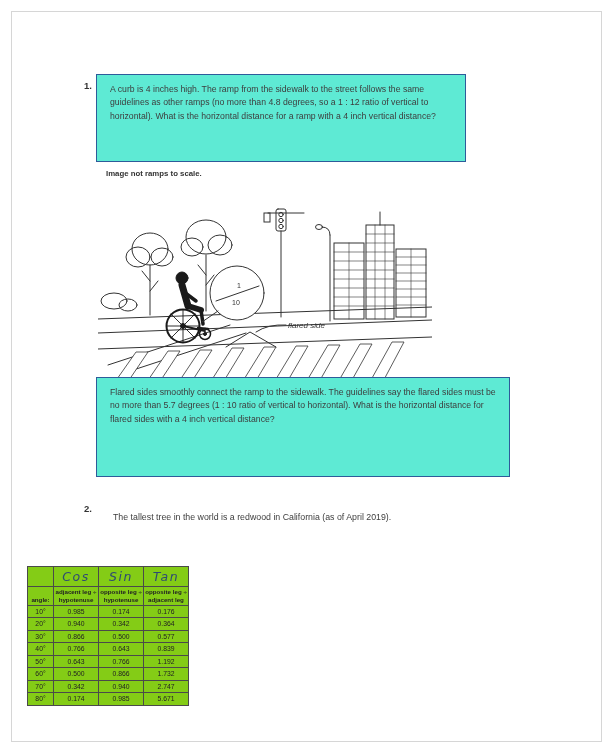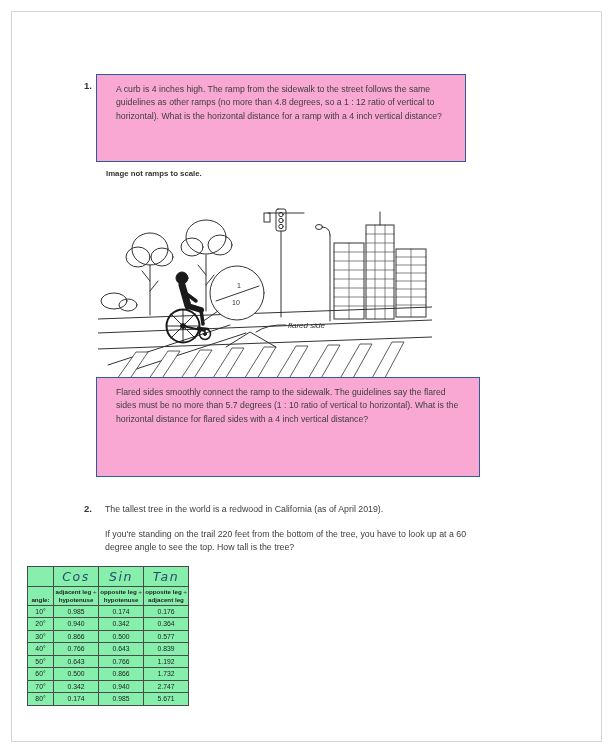--- a/index.html
+++ b/index.html
@@ -8,31 +8,31 @@
     font-family:"Liberation Sans", sans-serif; overflow:hidden;
   }
   .frame {
     position:absolute; left:11px; top:11px; right:11px; bottom:11px;
     border:1px solid #d6d6d6; pointer-events:none;
   }
   .qnum {
     position:absolute; font-size:9.5px; font-weight:bold; color:#333333;
   }
   .qbox {
-    position:absolute; border:1.4px solid #2e5b9a; background:#f9a8d4;
-    padding:8px 19px; box-sizing:border-box;
+    position:absolute; border:1.4px solid #2e5b9a; background:#5eead4;
+    padding:8px 13px; box-sizing:border-box;
   }
   .qtext { margin:0; font-size:8.7px; line-height:1.55; color:#3d3d3d; }
   .caption {
     position:absolute; left:106px; top:169px; font-size:7.8px;
     font-weight:bold; color:#333333;
   }
   .illus { position:absolute; left:98px; top:199px; width:334px; height:192px; }
-  .q2line { position:absolute; margin:0; font-size:8.8px; line-height:1.5; color:#3d3d3d; }
-  .trig { position:absolute; left:27px; top:566px; border-collapse:collapse; background:#86efac; }
+  .q2line { position:absolute; margin:8px; font-size:8.8px; line-height:1.5; color:#3d3d3d; }
+  .trig { position:absolute; left:27px; top:566px; border-collapse:collapse; background:#84cc16; }
   .trig td, .trig th { border:1px solid #4a4a4a; }
   .hw td {
     height:17px; font-size:12.5px; font-style:italic; letter-spacing:1.5px;
     color:#2e4a73; text-align:center; font-family:"DejaVu Sans", sans-serif;
   }
   .colhead th {
     font-size:6.2px; font-weight:bold; color:#222222; padding:1px;
     line-height:1.25; text-align:center; vertical-align:bottom;
     font-family:"Liberation Sans", sans-serif;
   }
@@ -146,27 +146,26 @@
 
         <path d="M188 126 Q170 125 158 133"></path>
       </g>
 
       <text x="141" y="89" text-anchor="middle" class="ratio-num">1</text>
       <text x="138" y="106" text-anchor="middle" class="ratio-num">10</text>
       <text x="190" y="129" class="flared-label">flared side</text>
     </svg>
   </div>
 
-  <div class="qbox" style="left:96px; top:377px; width:384px; height:100px;">
+  <div class="qbox" style="left:96px; top:377px; width:414px; height:100px;">
     <p class="qtext">Flared sides smoothly connect the ramp to the sidewalk. The guidelines say the flared sides must be no more than 5.7 degrees (1 : 10 ratio of vertical to horizontal). What is the horizontal distance for flared sides with a 4 inch vertical distance?</p>
   </div>
 
   <span class="qnum" style="left:84px; top:503px;">2.</span>
   <p class="q2line" style="left:105px; top:503px; width:390px;">The tallest tree in the world is a redwood in California (as of April 2019).</p>
-  <p class="q2line" style="left:105px; top:528px; width:384px;">If you're standing on the trail 220 feet from the bottom of the tree, you have to look up at a 60 degree angle to see the top. How tall is the tree?</p>
 
   <table class="trig">
     <colgroup>
       <col style="width:26px">
         <col style="width:45px">
         <col style="width:45px">
         <col style="width:45px">
     </colgroup>
     <thead>
       <tr class="hw">

